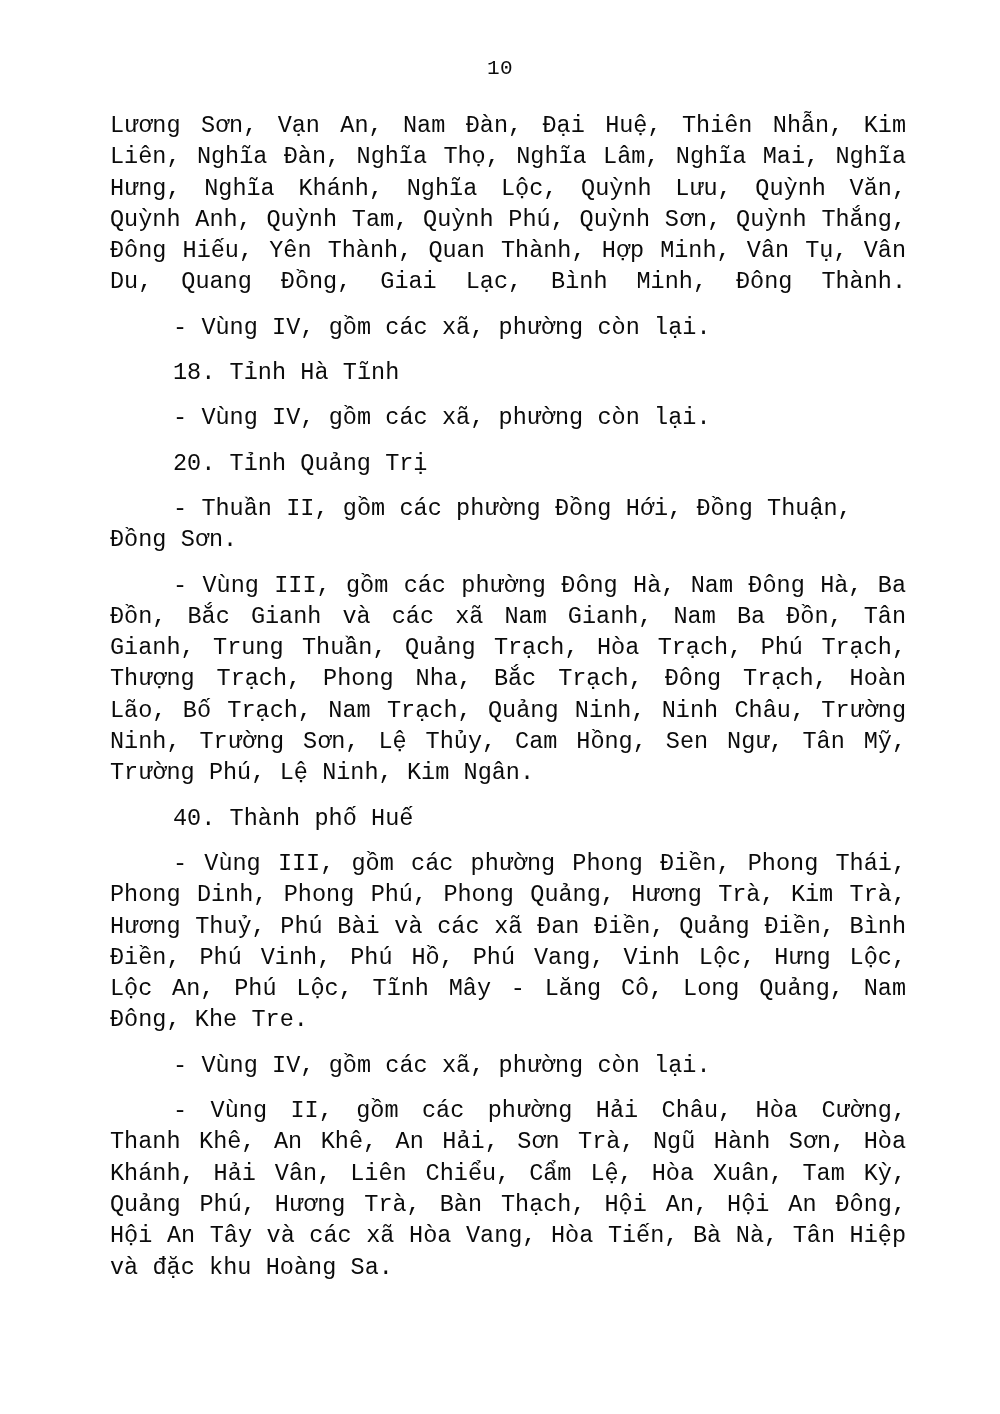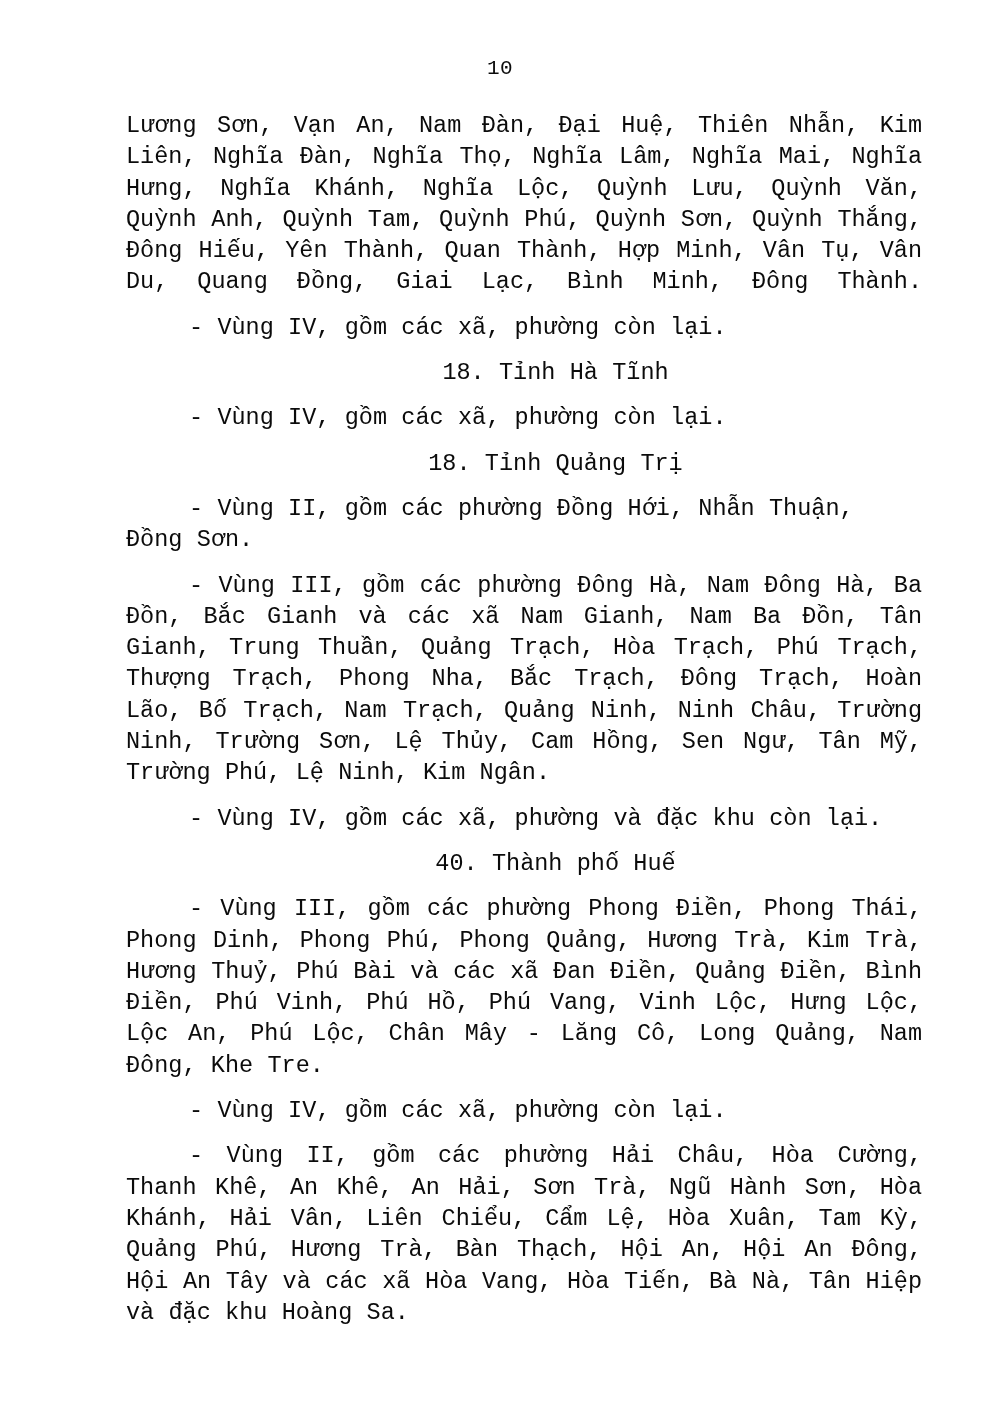--- a/index.html
+++ b/index.html
@@ -23,21 +23,21 @@
     top: 56px;
     left: 0;
     width: 1000px;
     text-align: center;
     font-size: 21px;
     line-height: 26px;
     letter-spacing: 0.5px;
   }
   .content {
     position: absolute;
-    left: 126px;
+    left: 110px;
     top: 110px;
     width: 796px;
   }
   p.para {
     margin: 0 0 0 0;
     padding: 0;
     font-size: 23.5px;
     line-height: 31.3px;
     text-align: justify;
     text-justify: inter-word;
@@ -49,21 +49,21 @@
     text-indent: 0;
   }
   p.indent {
     text-indent: 63px;
   }
   p.indent-wide {
     text-indent: 70px;
   }
   p.heading {
     text-indent: 63px;
-    text-align: center;
+    text-align: left;
   }
   p.last-left {
     text-align: left;
   }
   p.spaced {
     margin-top: 14px;
   }
   
   .justify-all {
     text-align-last: justify;
@@ -80,32 +80,31 @@
 
     <p class="para flush justify-all">Lương Sơn, Vạn An, Nam Đàn, Đại Huệ, Thiên Nhẫn, Kim Liên, Nghĩa Đàn, Nghĩa Thọ, Nghĩa Lâm, Nghĩa Mai, Nghĩa Hưng, Nghĩa Khánh, Nghĩa Lộc, Quỳnh Lưu, Quỳnh Văn, Quỳnh Anh, Quỳnh Tam, Quỳnh Phú, Quỳnh Sơn, Quỳnh Thắng, Đông Hiếu, Yên Thành, Quan Thành, Hợp Minh, Vân Tụ, Vân Du, Quang Đồng, Giai Lạc, Bình Minh, Đông Thành.</p>
 
     <p class="para indent spaced">- Vùng IV, gồm các xã, phường còn lại.</p>
 
     <p class="para heading spaced">18. Tỉnh Hà Tĩnh</p>
 
 
     <p class="para indent spaced">- Vùng IV, gồm các xã, phường còn lại.</p>
 
-    <p class="para heading spaced">18. Tỉnh Quảng Trị</p>
+    <p class="para heading spaced">20. Tỉnh Quảng Trị</p>
 
-    <p class="para indent spaced last-left">- Vùng II, gồm các phường Đồng Hới, Nhẫn Thuận, Đồng Sơn.</p>
+    <p class="para indent spaced last-left">- Thuần II, gồm các phường Đồng Hới, Đồng Thuận, Đồng Sơn.</p>
 
     <p class="para indent spaced">- Vùng III, gồm các phường Đông Hà, Nam Đông Hà, Ba Đồn, Bắc Gianh và các xã Nam Gianh, Nam Ba Đồn, Tân Gianh, Trung Thuần, Quảng Trạch, Hòa Trạch, Phú Trạch, Thượng Trạch, Phong Nha, Bắc Trạch, Đông Trạch, Hoàn Lão, Bố Trạch, Nam Trạch, Quảng Ninh, Ninh Châu, Trường Ninh, Trường Sơn, Lệ Thủy, Cam Hồng, Sen Ngư, Tân Mỹ, Trường Phú, Lệ Ninh, Kim Ngân.</p>
 
-    <p class="para indent spaced last-left">- Vùng IV, gồm các xã, phường và đặc khu còn lại.</p>
 
     <p class="para heading spaced">40. Thành phố Huế</p>
 
 
-    <p class="para indent spaced">- Vùng III, gồm các phường Phong Điền, Phong Thái, Phong Dinh, Phong Phú, Phong Quảng, Hương Trà, Kim Trà, Hương Thuỷ, Phú Bài và các xã Đan Điền, Quảng Điền, Bình Điền, Phú Vinh, Phú Hồ, Phú Vang, Vinh Lộc, Hưng Lộc, Lộc An, Phú Lộc, Chân Mây - Lăng Cô, Long Quảng, Nam Đông, Khe Tre.</p>
+    <p class="para indent spaced">- Vùng III, gồm các phường Phong Điền, Phong Thái, Phong Dinh, Phong Phú, Phong Quảng, Hương Trà, Kim Trà, Hương Thuỷ, Phú Bài và các xã Đan Điền, Quảng Điền, Bình Điền, Phú Vinh, Phú Hồ, Phú Vang, Vinh Lộc, Hưng Lộc, Lộc An, Phú Lộc, Tĩnh Mây - Lăng Cô, Long Quảng, Nam Đông, Khe Tre.</p>
 
     <p class="para indent spaced last-left">- Vùng IV, gồm các xã, phường còn lại.</p>
 
 
     <p class="para indent spaced">- Vùng II, gồm các phường Hải Châu, Hòa Cường, Thanh Khê, An Khê, An Hải, Sơn Trà, Ngũ Hành Sơn, Hòa Khánh, Hải Vân, Liên Chiểu, Cẩm Lệ, Hòa Xuân, Tam Kỳ, Quảng Phú, Hương Trà, Bàn Thạch, Hội An, Hội An Đông, Hội An Tây và các xã Hòa Vang, Hòa Tiến, Bà Nà, Tân Hiệp và đặc khu Hoàng Sa.</p>
 
 
   </div>
 </div>
 

